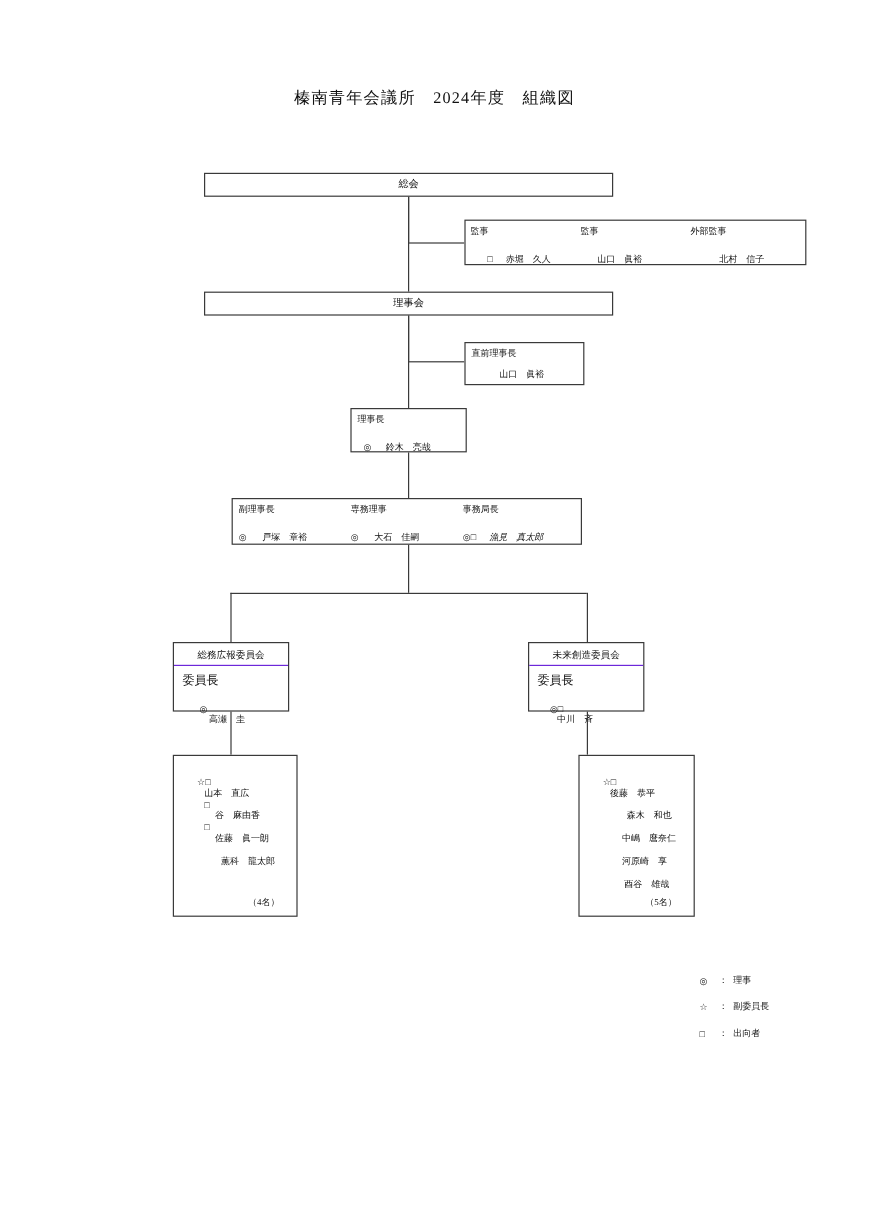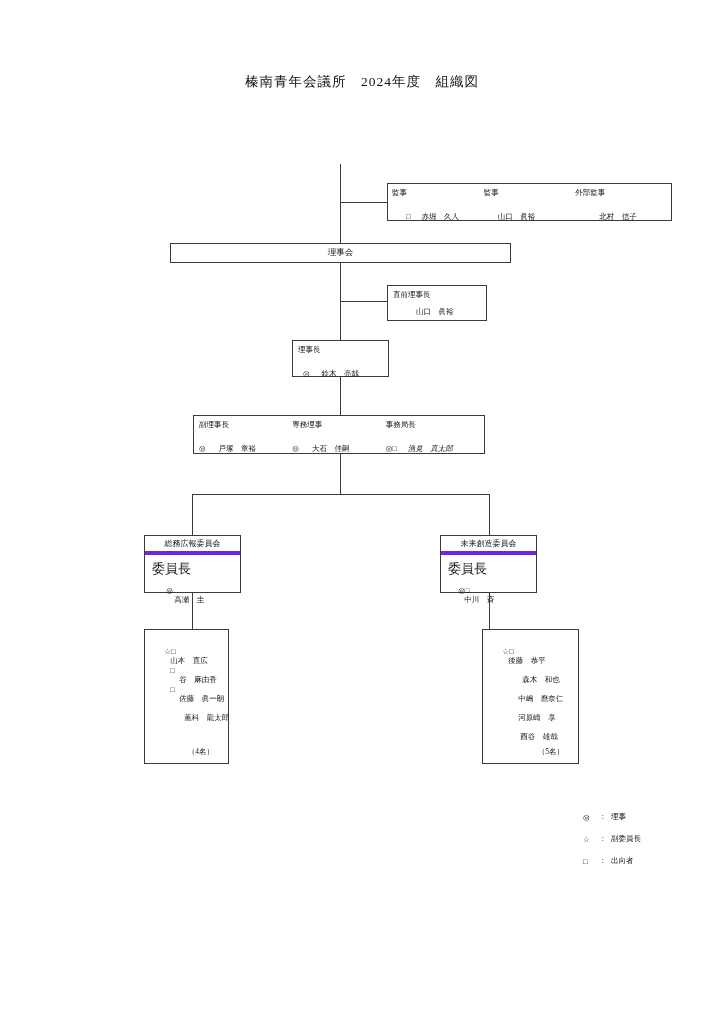--- a/index.html
+++ b/index.html
@@ -52,28 +52,28 @@
   }
   .col{flex:1;position:relative;}
   .role{font-size:7.5px;white-space:nowrap;}
   .person{font-size:7.5px;white-space:pre;}
 
   .mark{font-size:7.5px;}
 
   
   .comm-title{
     position:absolute;left:0;right:0;top:0;height:19px;
-    border-bottom:4px solid #6d28d9;
+    border-bottom:1px solid #6d28d9;
     display:flex;align-items:center;justify-content:center;
     font-size:8px;
     box-sizing:border-box;
   }
   .comm-role{
     position:absolute;left:7px;top:24px;
-    font-size:13px;
+    font-size:10px;
   }
   .comm-chair{
     position:absolute;left:10px;top:41px;
     font-size:7.5px;white-space:pre;
   }
 
   
   .member{
     position:absolute;
     font-size:7.5px;
@@ -97,20 +97,23 @@
   .legend-sym{width:16px;display:inline-block;}
   .legend-colon{width:12px;display:inline-block;}
 </style>
 </head>
 <body>
 
 <div class="canvas">
 
   <div class="title">榛南青年会議所　2024年度　組織図</div>
 
+  <div class="box box-center" style="left:170px;top:144px;width:341px;height:20px;">
+    <span>総会</span>
+  </div>
 
   <div class="line vline" style="left:340px;top:164px;height:38px;"></div>
   <div class="line hline" style="left:340px;top:202px;width:47px;"></div>
   <div class="line vline" style="left:340px;top:164px;height:86px;"></div>
 
   <div class="box" style="left:387px;top:183px;width:285px;height:38px;">
     <div class="cols" style="left:0;top:4px;padding:0 4px;">
       <div class="col">
         <div class="role">監事</div>
       </div>
@@ -196,21 +199,21 @@
   <div class="box" style="left:144px;top:535px;width:97px;height:58px;">
     <div class="comm-title">総務広報委員会</div>
     <div class="comm-role">委員長</div>
     <div class="comm-chair">
       <span class="mark">◎</span>
       <span style="margin-left:8px;">高瀬　圭</span>
     </div>
   </div>
   <div class="line vline" style="left:192px;top:593px;height:36px;"></div>
 
-  <div class="box" style="left:144px;top:629px;width:85px;height:135px;">
+  <div class="box" style="left:144px;top:629px;width:104px;height:135px;">
     <div class="member" style="top:8px;left:8px;">
       <span class="mark">☆□</span>
       <span style="margin-left:6px;">山本　直広</span>
     </div>
     <div class="member" style="top:27px;left:14px;">
       <span class="mark">□</span>
       <span style="margin-left:9px;">谷　麻由香</span>
     </div>
     <div class="member" style="top:46px;left:14px;">
       <span class="mark">□</span>

